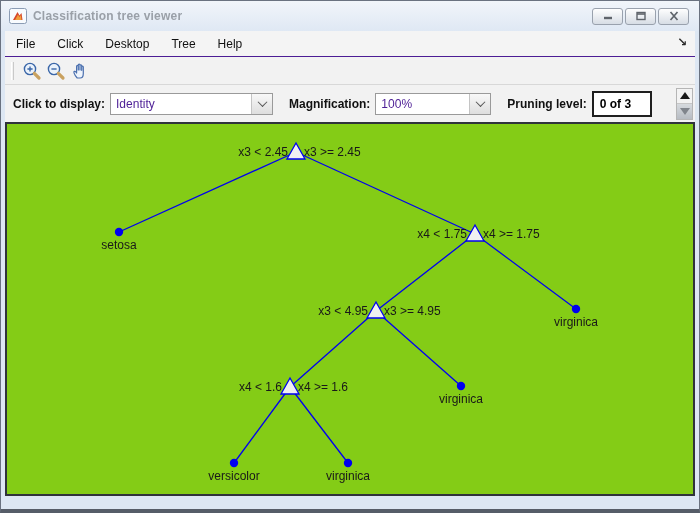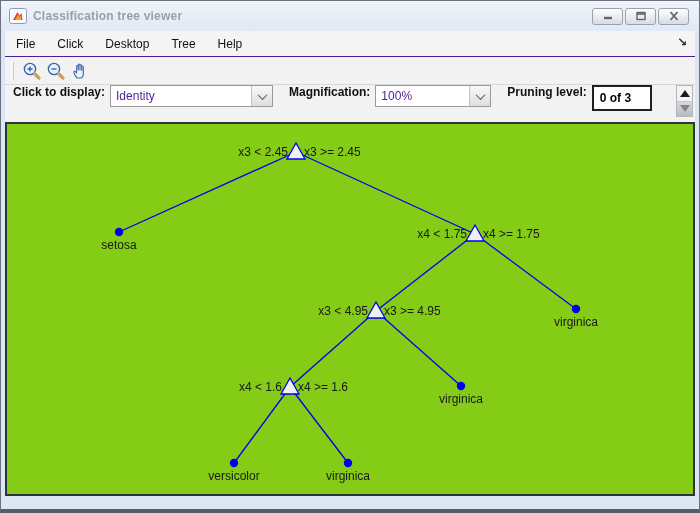--- a/index.html
+++ b/index.html
@@ -32,21 +32,21 @@
   .menuitem { padding:5px 11px; cursor:default; }
   .dock-arrow { position:absolute; right:8px; top:4px; font-family:"DejaVu Sans",sans-serif; font-size:12px; font-weight:bold; color:#2b2b2b; }
   .toolbar {
     height:28px; background:#f2f2f2; border-bottom:1px solid #d8d8d8;
     display:flex; align-items:center; padding-left:4px;
   }
   .grip { width:3px; height:18px; border-left:1px solid #fff; border-right:1px solid #c9c9c9; margin:0 6px 0 2px; }
   .toolbtn { width:24px; height:24px; display:flex; align-items:center; justify-content:center; cursor:pointer; }
   
   .controlbar {
-    height:37px; background:#f2f2f2; display:flex; align-items:flex-start;
+    height:37px; background:#f2f2f2; display:flex; align-items:center;
     padding-left:8px; font-size:12px; position:relative;
   }
   .ctl-label { font-weight:bold; color:#111; margin-right:5px; white-space:nowrap; }
   .combo {
     height:22px; background:#fff; border:1px solid #9a9a9a;
     display:flex; align-items:center; position:relative; cursor:pointer;
   }
   .combo .val { padding:0 5px; flex:1; color:#4c1d95; }
   .combo .arrowbox {
     width:21px; height:100%; border-left:1px solid #c4c4c4;

